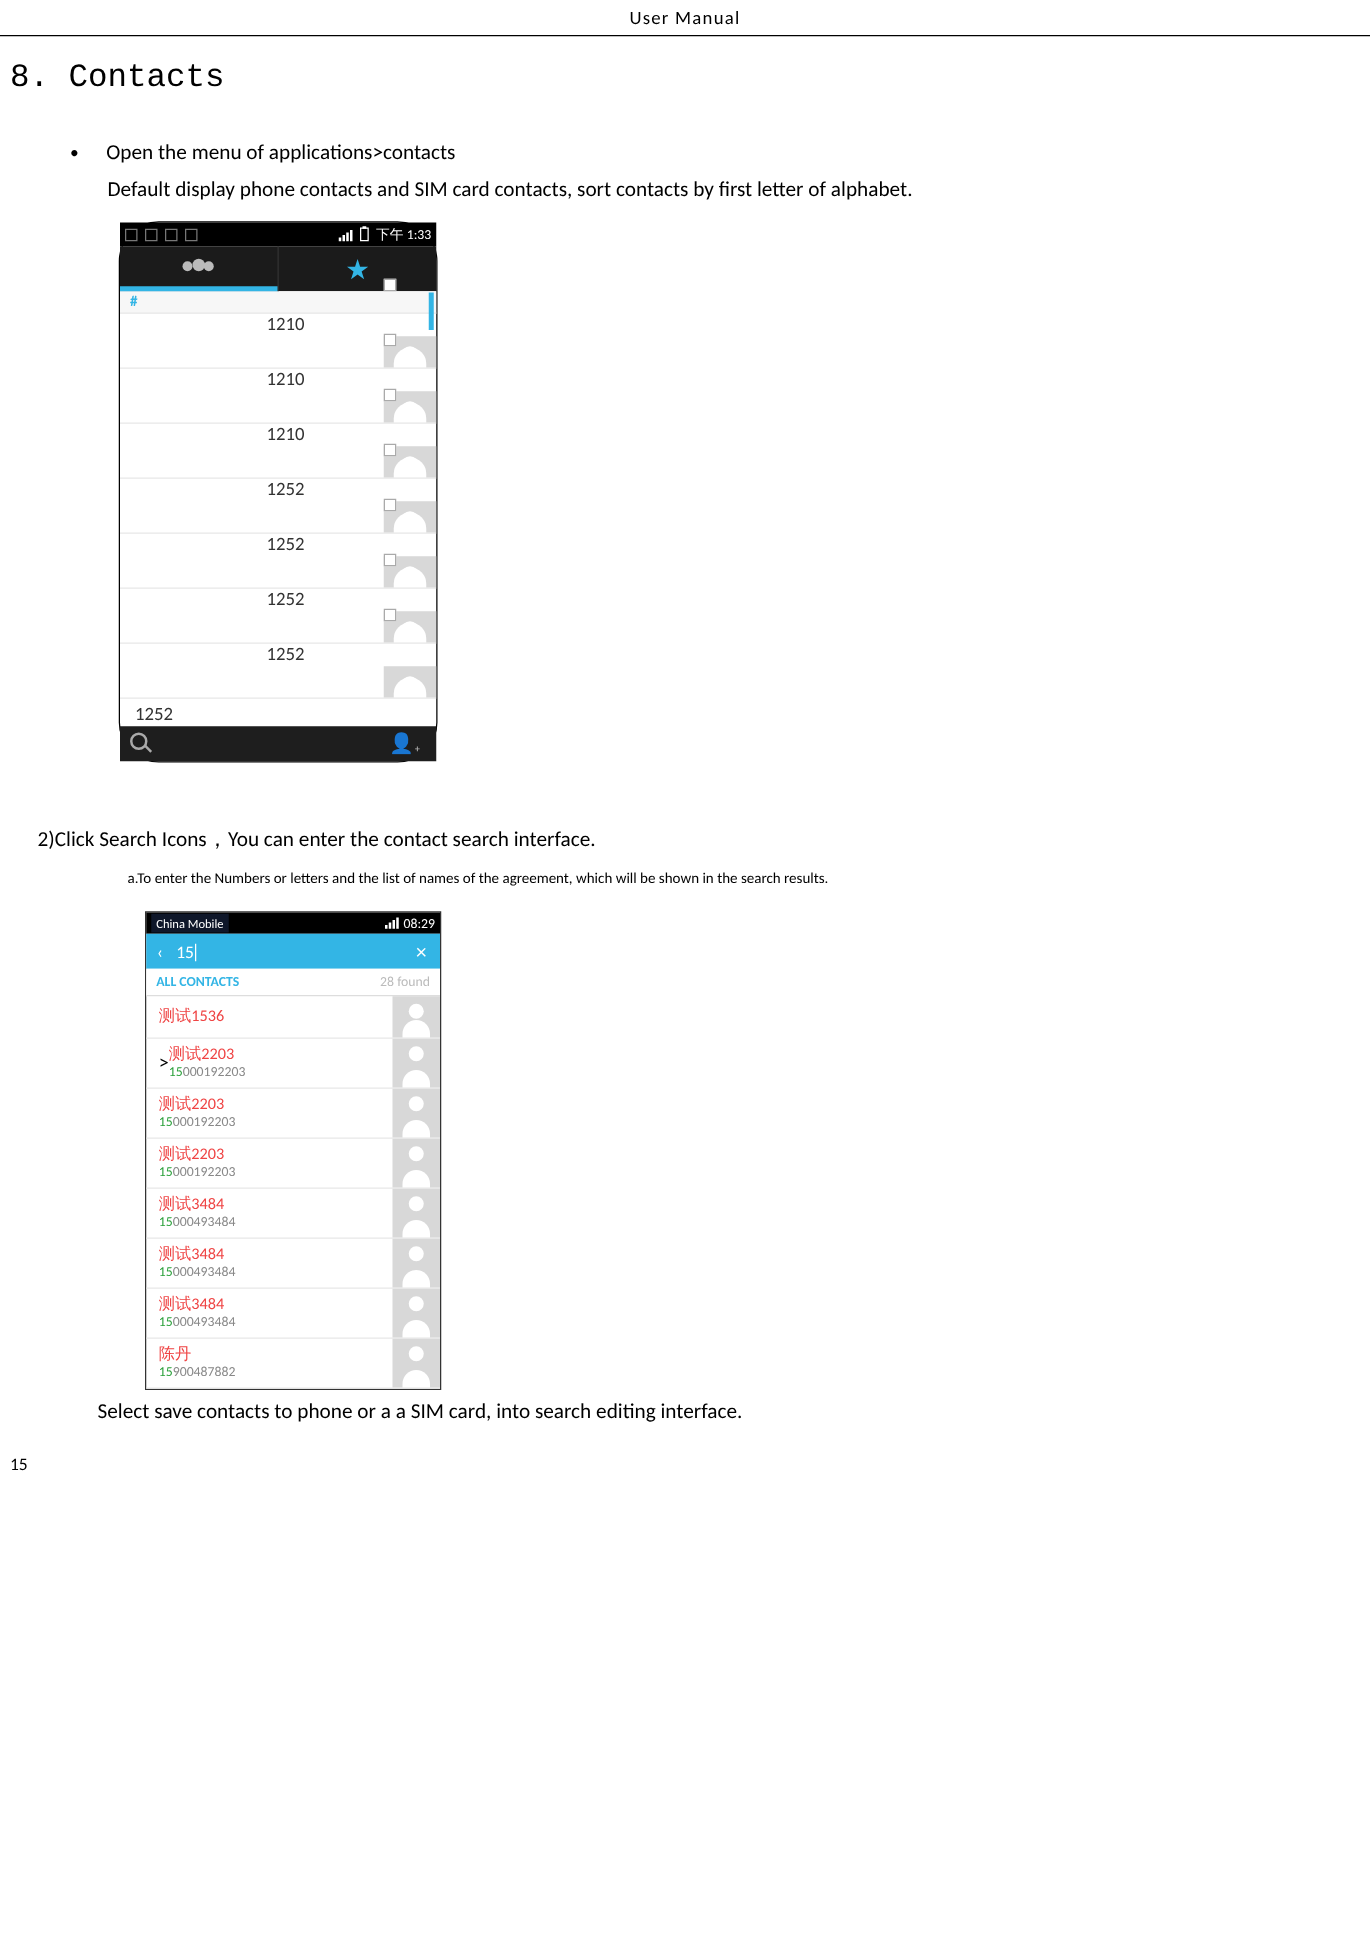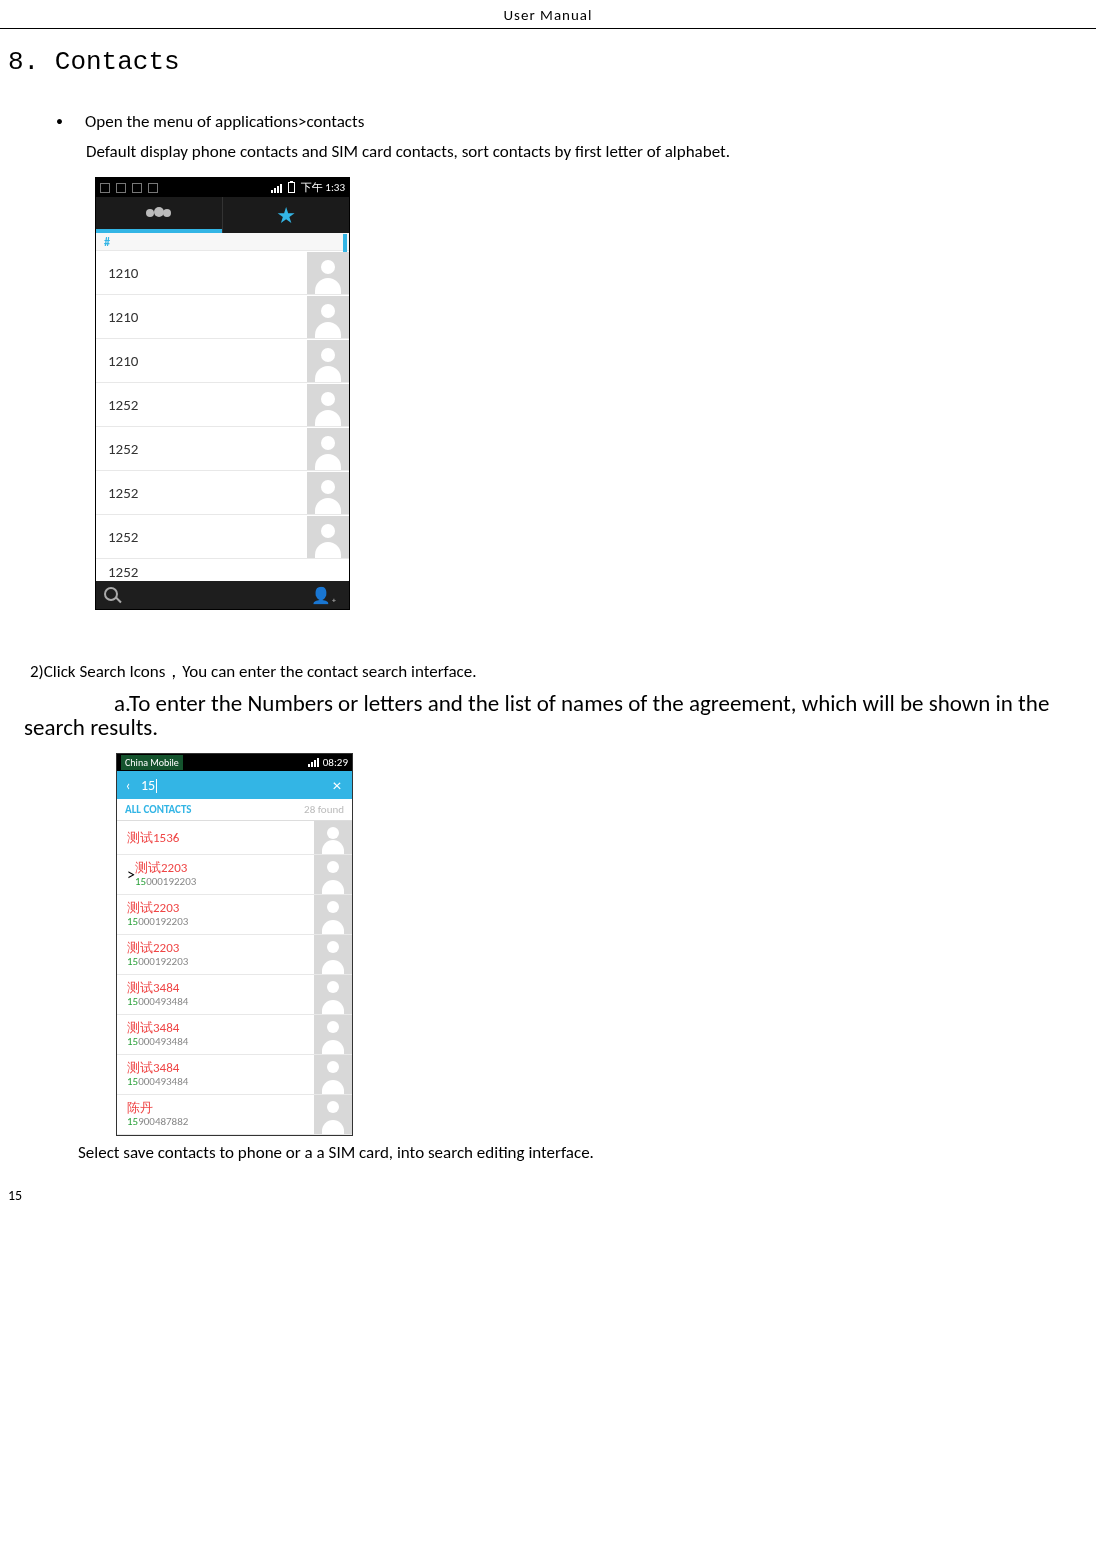--- a/index.html
+++ b/index.html
@@ -63,40 +63,40 @@
   .tabbar1 .tab:first-child { border-right:1px solid #333;}
   .tabbar1 .tab.active::after{content:"";position:absolute;bottom:0;left:0;right:0;height:4px;background:#33b5e5;}
   .grp-ico { width:26px; height:16px; position:relative;}
   .grp-ico span{position:absolute;width:10px;height:10px;border-radius:50%;background:#bbb;}
   .grp-ico span:nth-child(1){left:0;top:2px;width:8px;height:8px;}
   .grp-ico span:nth-child(2){left:8px;top:0;}
   .grp-ico span:nth-child(3){left:17px;top:2px;width:8px;height:8px;}
   .star-ico { color:#33b5e5; font-size:22px;}
   .section-hash { height:18px; background:#f7f7f7; color:#33b5e5; font-size:12px; font-weight:bold; padding:2px 8px; border-bottom:1px solid #e8e8e8;}
   .scroll-hint { position:absolute; right:2px; top:56px; width:4px; height:30px; background:#33b5e5;}
-  .phone-box { position:relative; }
-  .clist1 .row { height:44px; display:flex; align-items:center; border-bottom:1px solid #e8e8e8; padding-left:12px; font-size:15px; color:#333;}
+  .phone-box { position:relative;border-radius:32px; }
+  .clist1 .row { height:44px; display:flex; align-items:center; border-bottom:1px solid #e8e8e8; padding-left:12px; font-size:15px; color:#333;flex-direction:column;}
   .clist1 .row .av { margin-left:auto; width:42px; height:42px; background:#d8d8d8; position:relative;}
   .clist1 .row .av::before{content:"";position:absolute;left:50%;top:8px;width:14px;height:14px;border-radius:50%;background:#fff;transform:translateX(-50%);}
   .clist1 .row .av::after{content:"";position:absolute;left:50%;bottom:0;width:26px;height:16px;border-radius:13px 13px 0 0;background:#fff;transform:translateX(-50%);}
   .clist1 .row .chk { position:absolute; right:32px; width:10px; height:10px; background:#fff; border:1px solid #aaa; margin-top:-28px;}
   .clist1 .lastrow { height:22px; display:flex; align-items:flex-start; padding:4px 0 0 12px; font-size:15px; color:#333;}
   .bbar1 { height:28px; background:#1e1e1e; display:flex; align-items:center;}
   .bbar1 .srch { flex:1; padding-left:8px;}
   .bbar1 .add { width:50px; text-align:center;}
   .mag { width:14px; height:14px; border:2px solid #aaa; border-radius:50%; position:relative; display:inline-block;}
   .mag::after{content:"";position:absolute;width:7px;height:2px;background:#aaa;transform:rotate(45deg);right:-6px;bottom:-2px;}
   .addc { color:#aaa; font-size:16px;}
   
   .p2 { padding: 50px 0 0 30px; font-size: 17px; }
-  .p3 { padding: 8px 8px 0 24px; font-size: 23px; line-height:24px; text-indent:90px;}
+  .p3 { padding: 8px 8px 0 12px; font-size: 12px; line-height:24px; text-indent:90px;}
   
   .phone2 { margin:14px 0 0 116px; width:237px; border:1px solid #333;}
   .sb2 { height:17px; background:#000; color:#fff; font-size:11px; display:flex; align-items:center; padding:0 4px;}
-  .sb2 .cm { background:#14532d; color:#fff; padding:1px 4px; font-size:10px;}
+  .sb2 .cm { background:#0f172a; color:#fff; padding:1px 4px; font-size:10px;}
   .sb2 .spacer{flex:1;}
   .sb2 .sig { display:flex; align-items:flex-end; gap:1px; height:9px; margin-right:4px;}
   .sb2 .sig span { width:2px; background:#fff;}
   .sb2 .sig span:nth-child(1){height:3px;} .sb2 .sig span:nth-child(2){height:5px;}
   .sb2 .sig span:nth-child(3){height:7px;} .sb2 .sig span:nth-child(4){height:9px;}
   .srchbar { height:28px; background:#33b5e5; display:flex; align-items:center; color:#fff; font-size:14px;}
   .srchbar .back{ width:22px; text-align:center; color:#fff; font-size:14px;}
   .srchbar .q { flex:1; padding-left:2px; color:#fff; font-family:inherit;}
   .srchbar .q .cursor{display:inline-block;width:1px;height:14px;background:#fff;margin-left:1px;vertical-align:middle;}
   .srchbar .x { width:30px; text-align:center; font-size:17px;}

